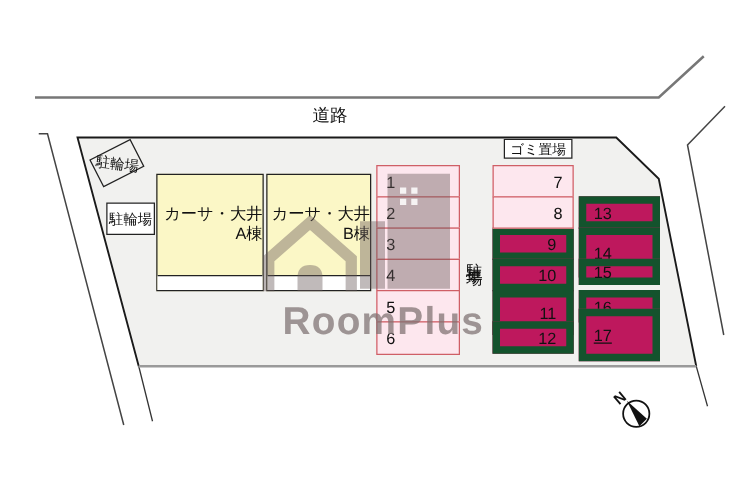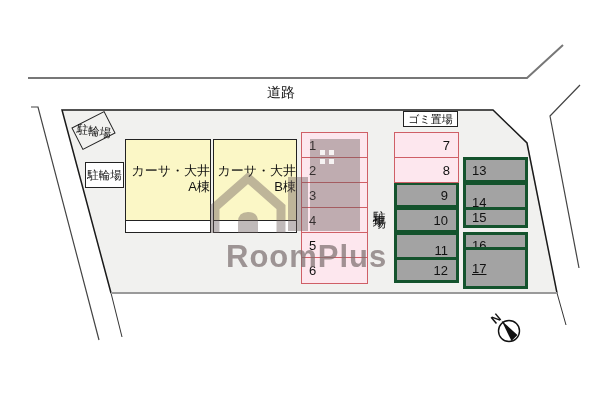--- a/index.html
+++ b/index.html
@@ -25,32 +25,32 @@
     background:#fff;border-top:1px solid #222;
   }
   
   .bike-rot{
     position:absolute;left:75px;top:118px;width:37px;height:25px;box-sizing:border-box;
     border:1px solid #222;transform:rotate(-27deg);
   }
   .bike-rot-lbl{left:71px;top:124px;width:46px;font-size:11.5px;transform:rotate(7deg);text-align:center;}
   .bike-box{left:85px;top:162px;width:39px;height:26px;font-size:11.5px;}
   .garbage-box{left:403px;top:111px;width:55px;height:16px;font-size:11px;text-align:right;}
-  .road-lbl{left:250px;top:84px;width:62px;font-size:14px;text-align:center;}
+  .road-lbl{left:250px;top:84px;width:62px;font-size:14px;text-align:left;}
   .plot-vert{
     left:370px;top:200px;height:54px;font-size:13px;letter-spacing:3px;
     writing-mode:vertical-rl;text-orientation:upright;
   }
   
   .stall{
     position:absolute;box-sizing:border-box;display:flex;align-items:center;
     font-size:13px;
   }
   .stall.pink{background:#fde7ee;border:1px solid #cf5f66;z-index:3;}
-  .stall.green{background:#a3a3a3;border:3px solid #14532d;z-index:2;}
+  .stall.green{background:#be185d;border:6px solid #14532d;z-index:2;}
   .stall.colA{left:301px;width:67px;justify-content:flex-start;padding-left:7px;}
   .stall.colB{left:394px;width:65px;justify-content:flex-end;padding-right:8px;}
   .stall.colC{left:463px;width:65px;justify-content:flex-start;padding-left:6px;}
   
   #wm-layer{position:absolute;left:0;top:0;width:600px;height:400px;z-index:8;pointer-events:none;}
   .wm-text{
     left:226px;top:239px;font-size:31px;font-weight:bold;letter-spacing:1px;
     color:rgba(125,112,112,0.72);z-index:9;pointer-events:none;
   }
   .z1{z-index:1;} .z4{z-index:4;}

